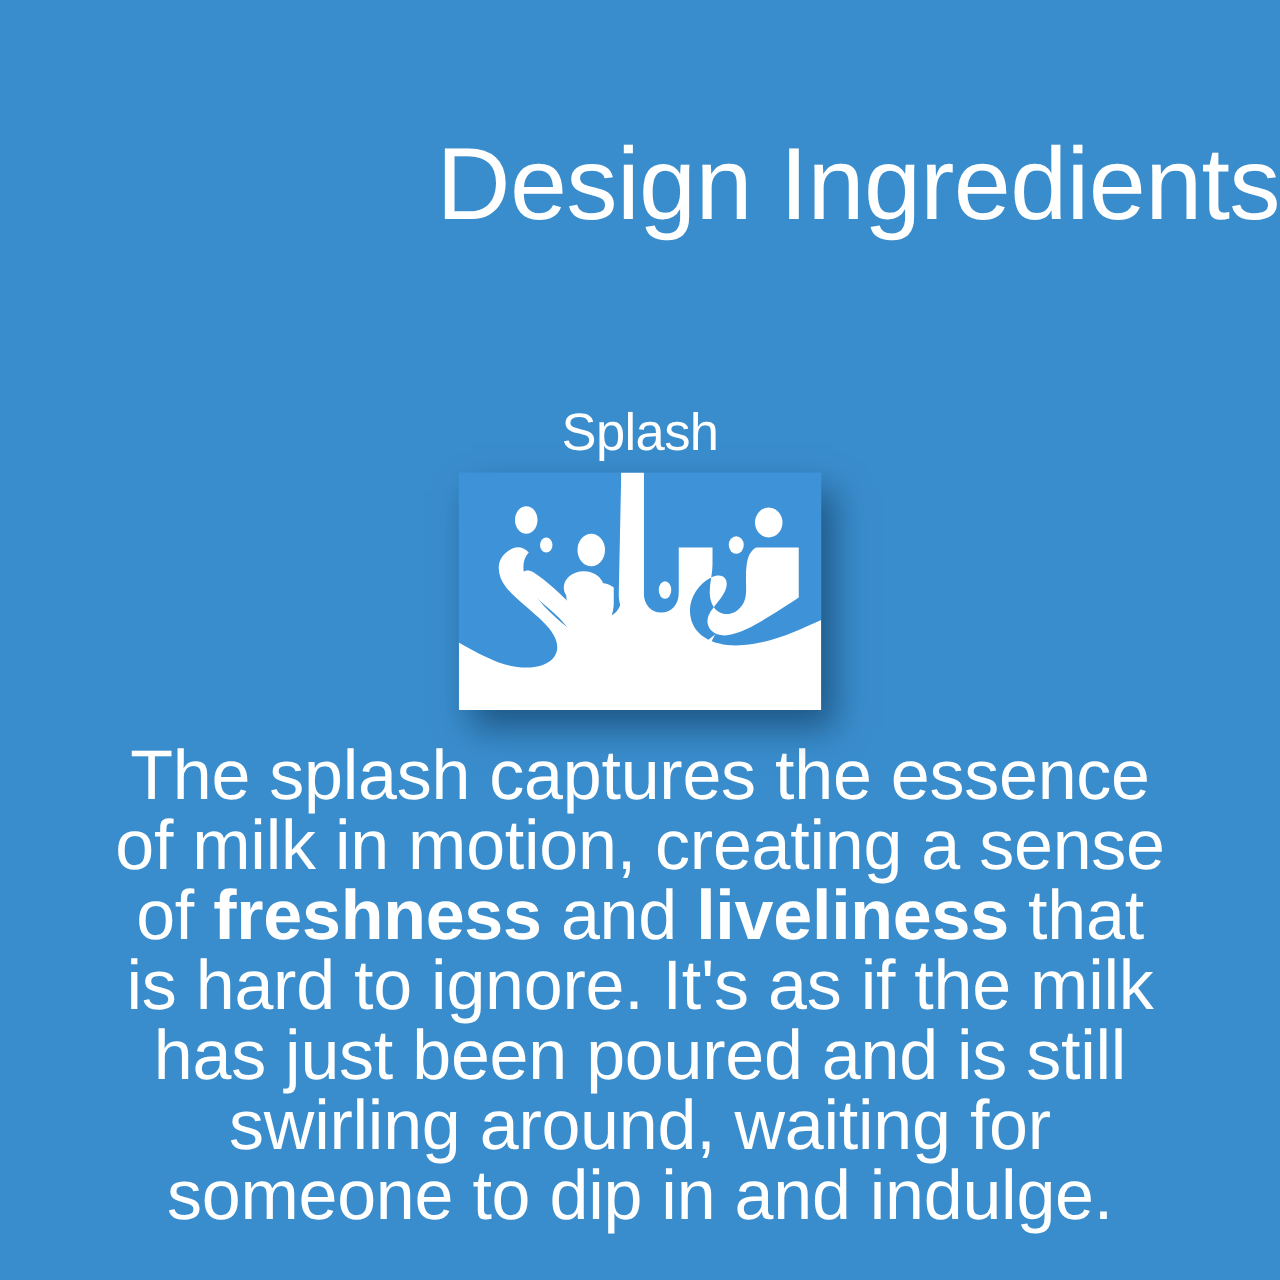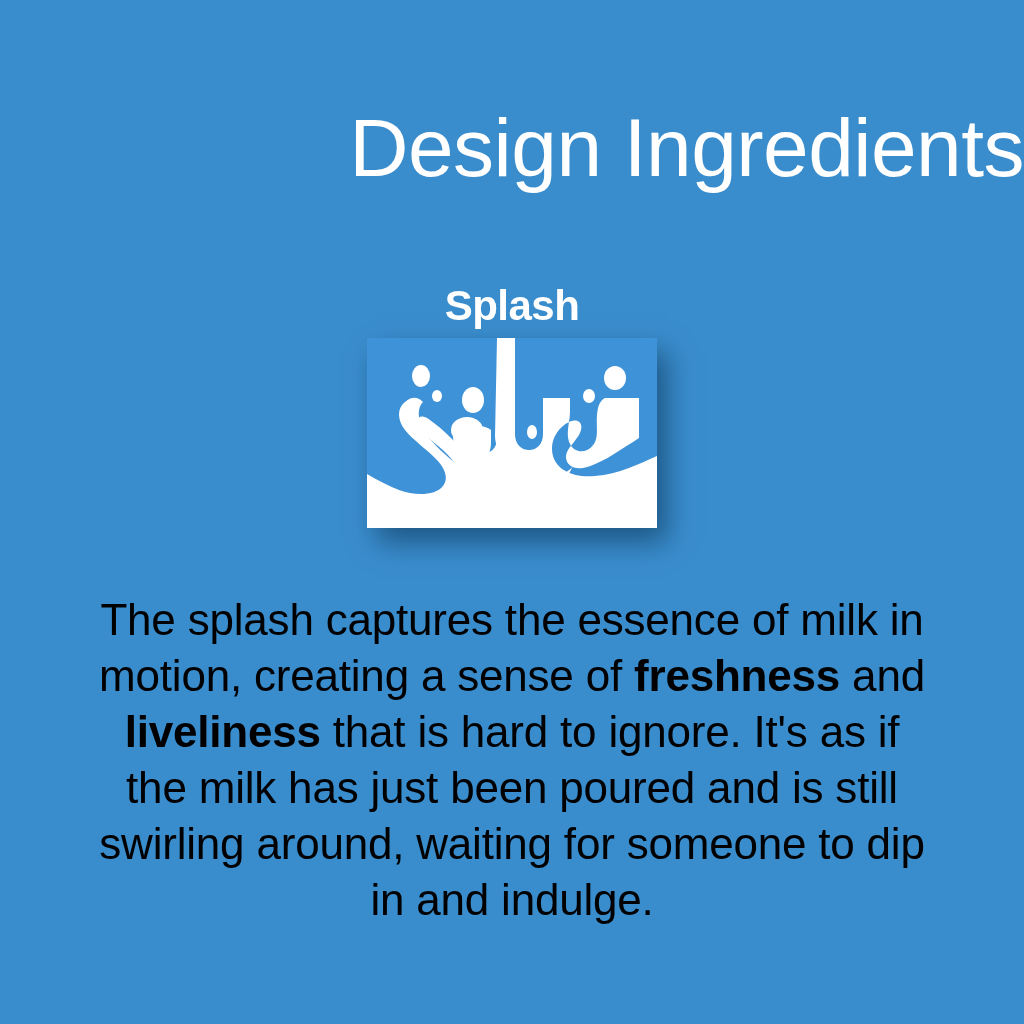--- a/index.html
+++ b/index.html
@@ -43,26 +43,27 @@
     left: 0;
     right: 0;
     display: flex;
     flex-direction: column;
     align-items: center;
   }
 
   .card-label {
     font-size: 42px;
     line-height: 48px;
-    font-weight: 700;
+    font-weight: 400;
     color: #ffffff;
     letter-spacing: -0.5px;
     position: relative;
     z-index: 3;
     margin-bottom: 8px;
+    margin-top: 40px;
   }
 
   .image-card {
     position: relative;
     width: 290px;
     height: 190px;
     background: #3e92d8;
     overflow: hidden;
     box-shadow: 10px 14px 26px rgba(8, 44, 74, 0.55);
     z-index: 2;
@@ -74,24 +75,24 @@
     height: 100%;
   }
 
   .body-copy {
     position: absolute;
     top: 592px;
     left: 92px;
     width: 840px;
     margin: 0;
     text-align: center;
-    font-size: 44px;
+    font-size: 56px;
     line-height: 56px;
     font-weight: 400;
-    color: #000000;
+    color: #ffffff;
     letter-spacing: -0.2px;
   }
 
   .body-copy b {
     font-weight: 700;
   }
 </style>
 </head>
 <body>
 

